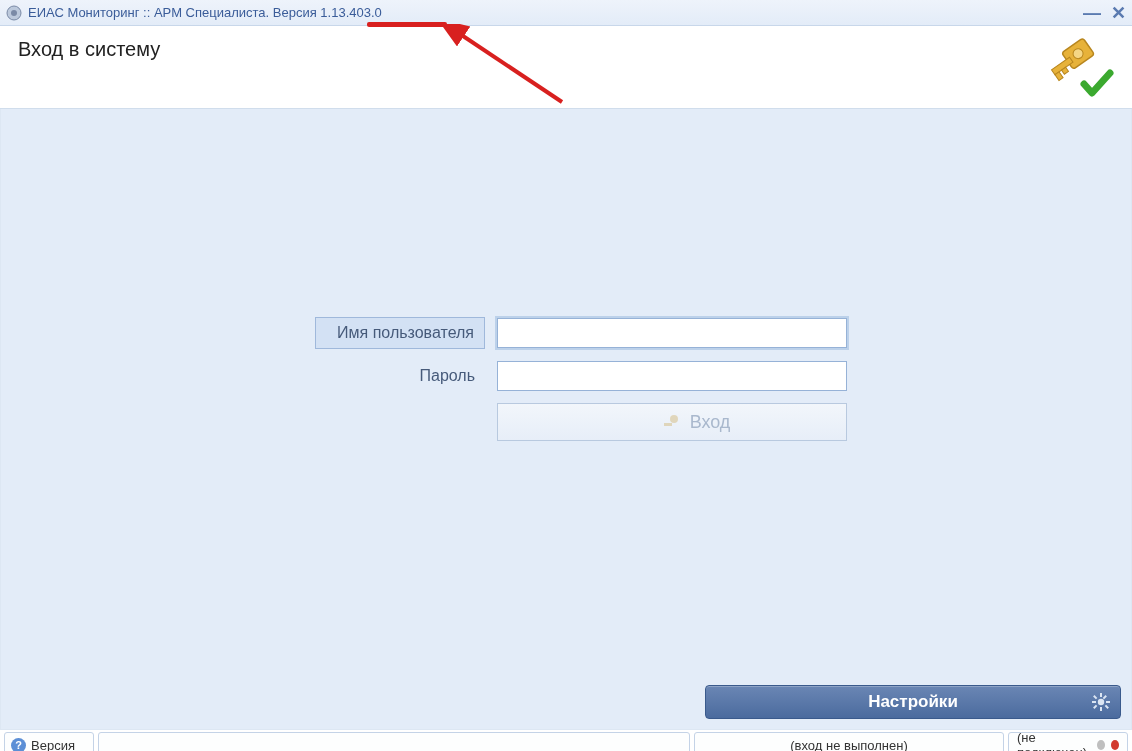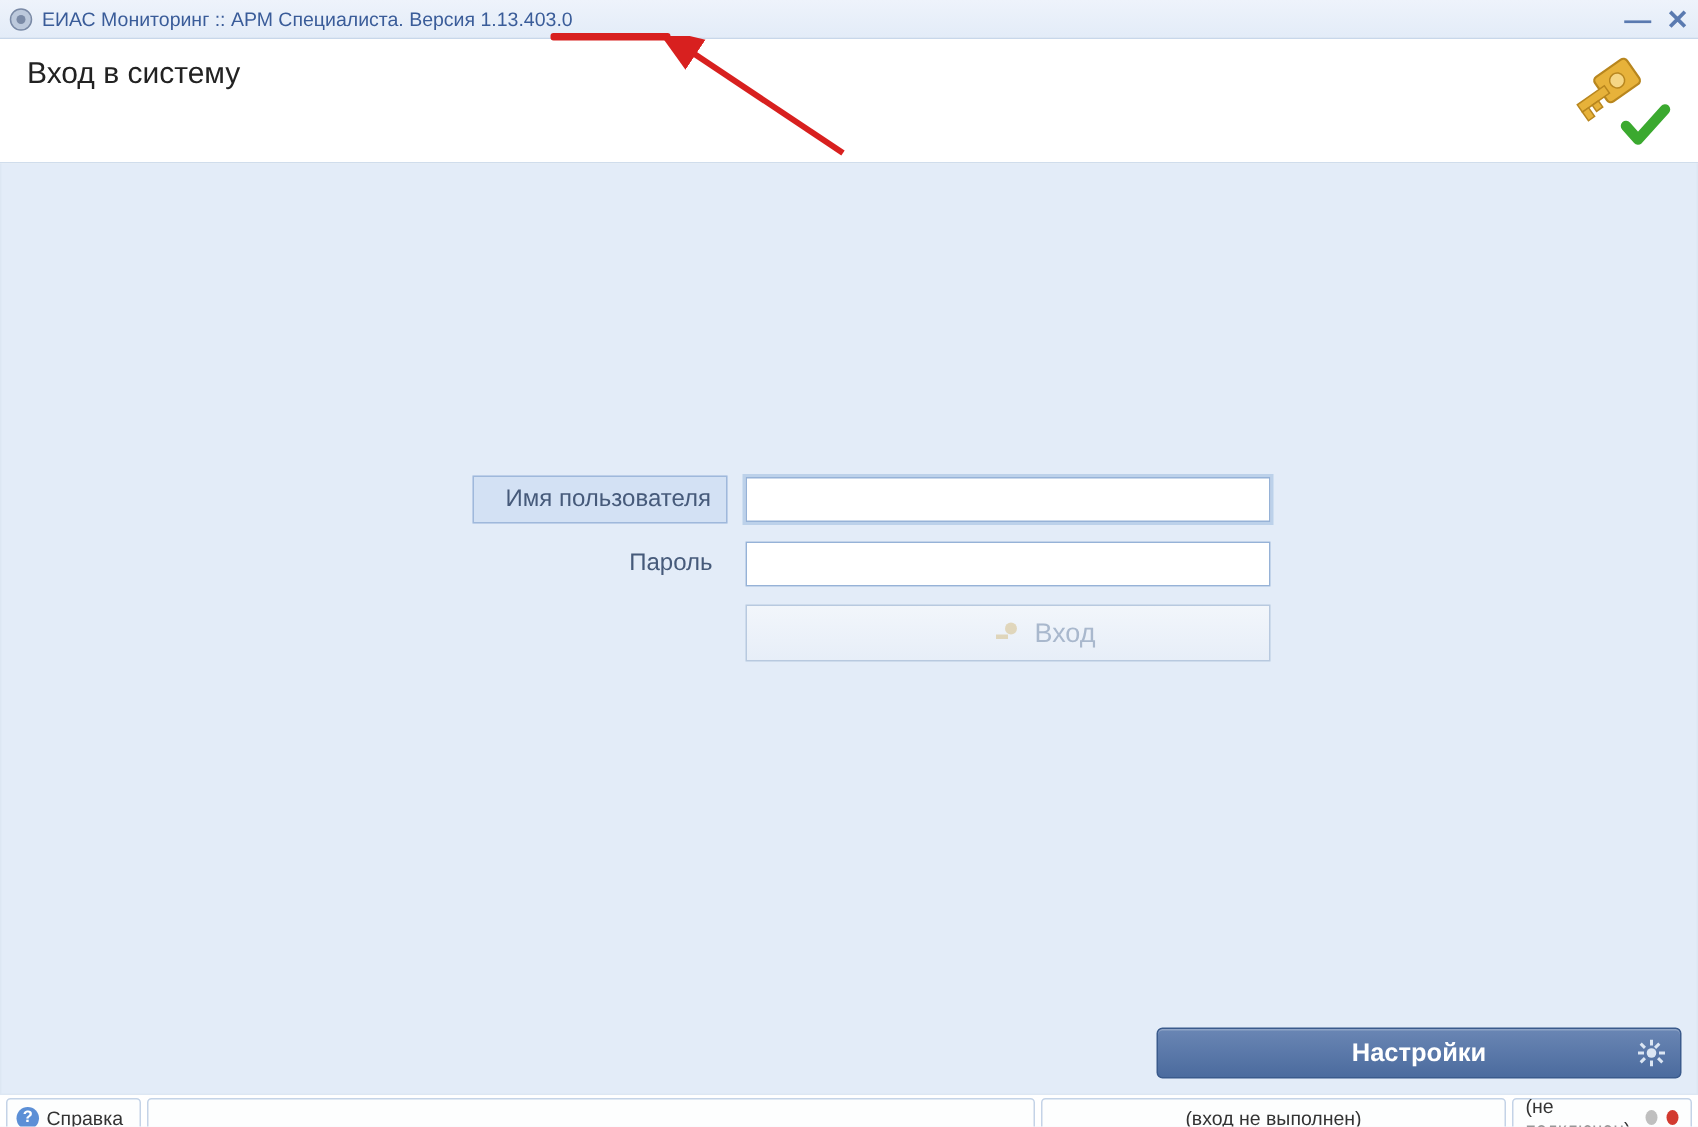--- a/index.html
+++ b/index.html
@@ -119,21 +119,21 @@
     cursor: default;
     padding-left: 48px;
   }
   .login-btn .key-small { width:18px;height:18px; opacity:.35; }
 
   
   .settings-btn {
     position: absolute;
     right: 10px;
     bottom: 10px;
-    width: 350px;
+    width: 416px;
     height: 34px;
     background: linear-gradient(#6a86b4, #4b6b9e);
     border: 1px solid #3a5a8c;
     border-radius: 4px;
     color: #fff;
     font-size: 17px;
     font-weight: bold;
     display:flex;align-items:center;justify-content:center;
     gap:12px;
     cursor: pointer;
@@ -276,21 +276,21 @@
           <rect x="2.2" y="11.8" width="2" height="4" transform="rotate(45 3.2 13.8)"></rect>
         </g>
       </svg>
     </span>
   </div>
 </div>
 
 <div class="statusbar">
   <div class="status-cell help-cell">
     <span class="q">?</span>
-    <span>Справка</span>
+    <span>Версия</span>
   </div>
   <div class="status-cell spacer-cell"></div>
   <div class="status-cell login-status-cell">(вход не выполнен)</div>
   <div class="status-cell conn-status-cell">
     <span>(не подключен)</span>
     <span class="dot grey"></span>
     <span class="dot red"></span>
   </div>
 </div>
 

